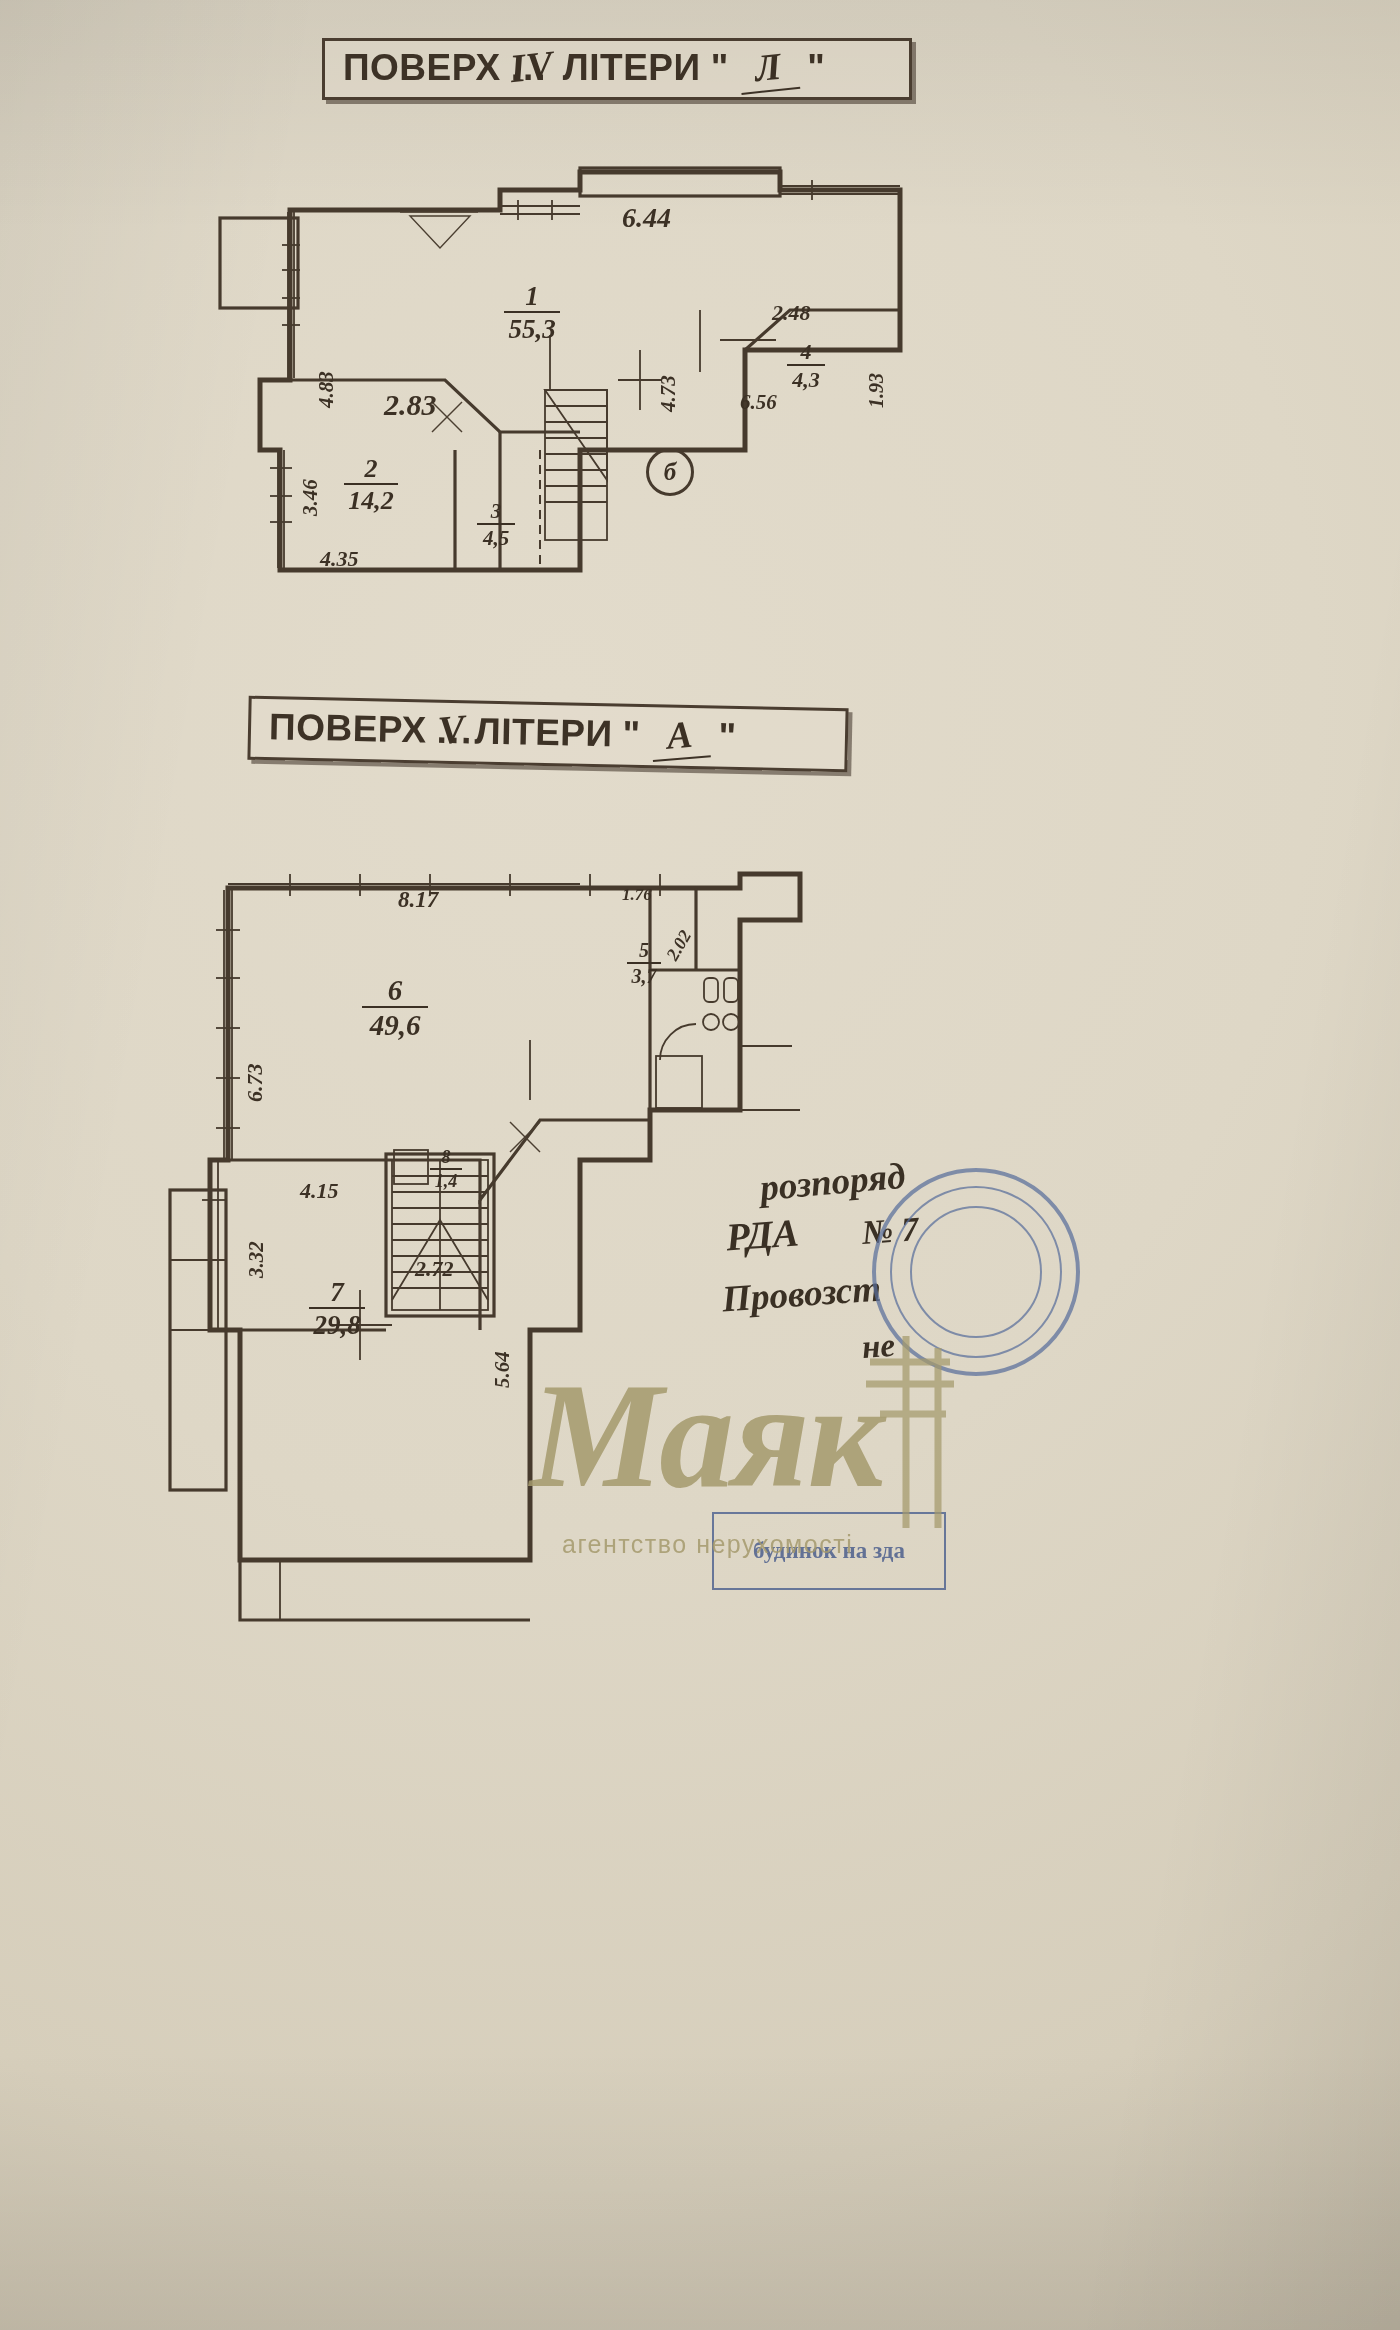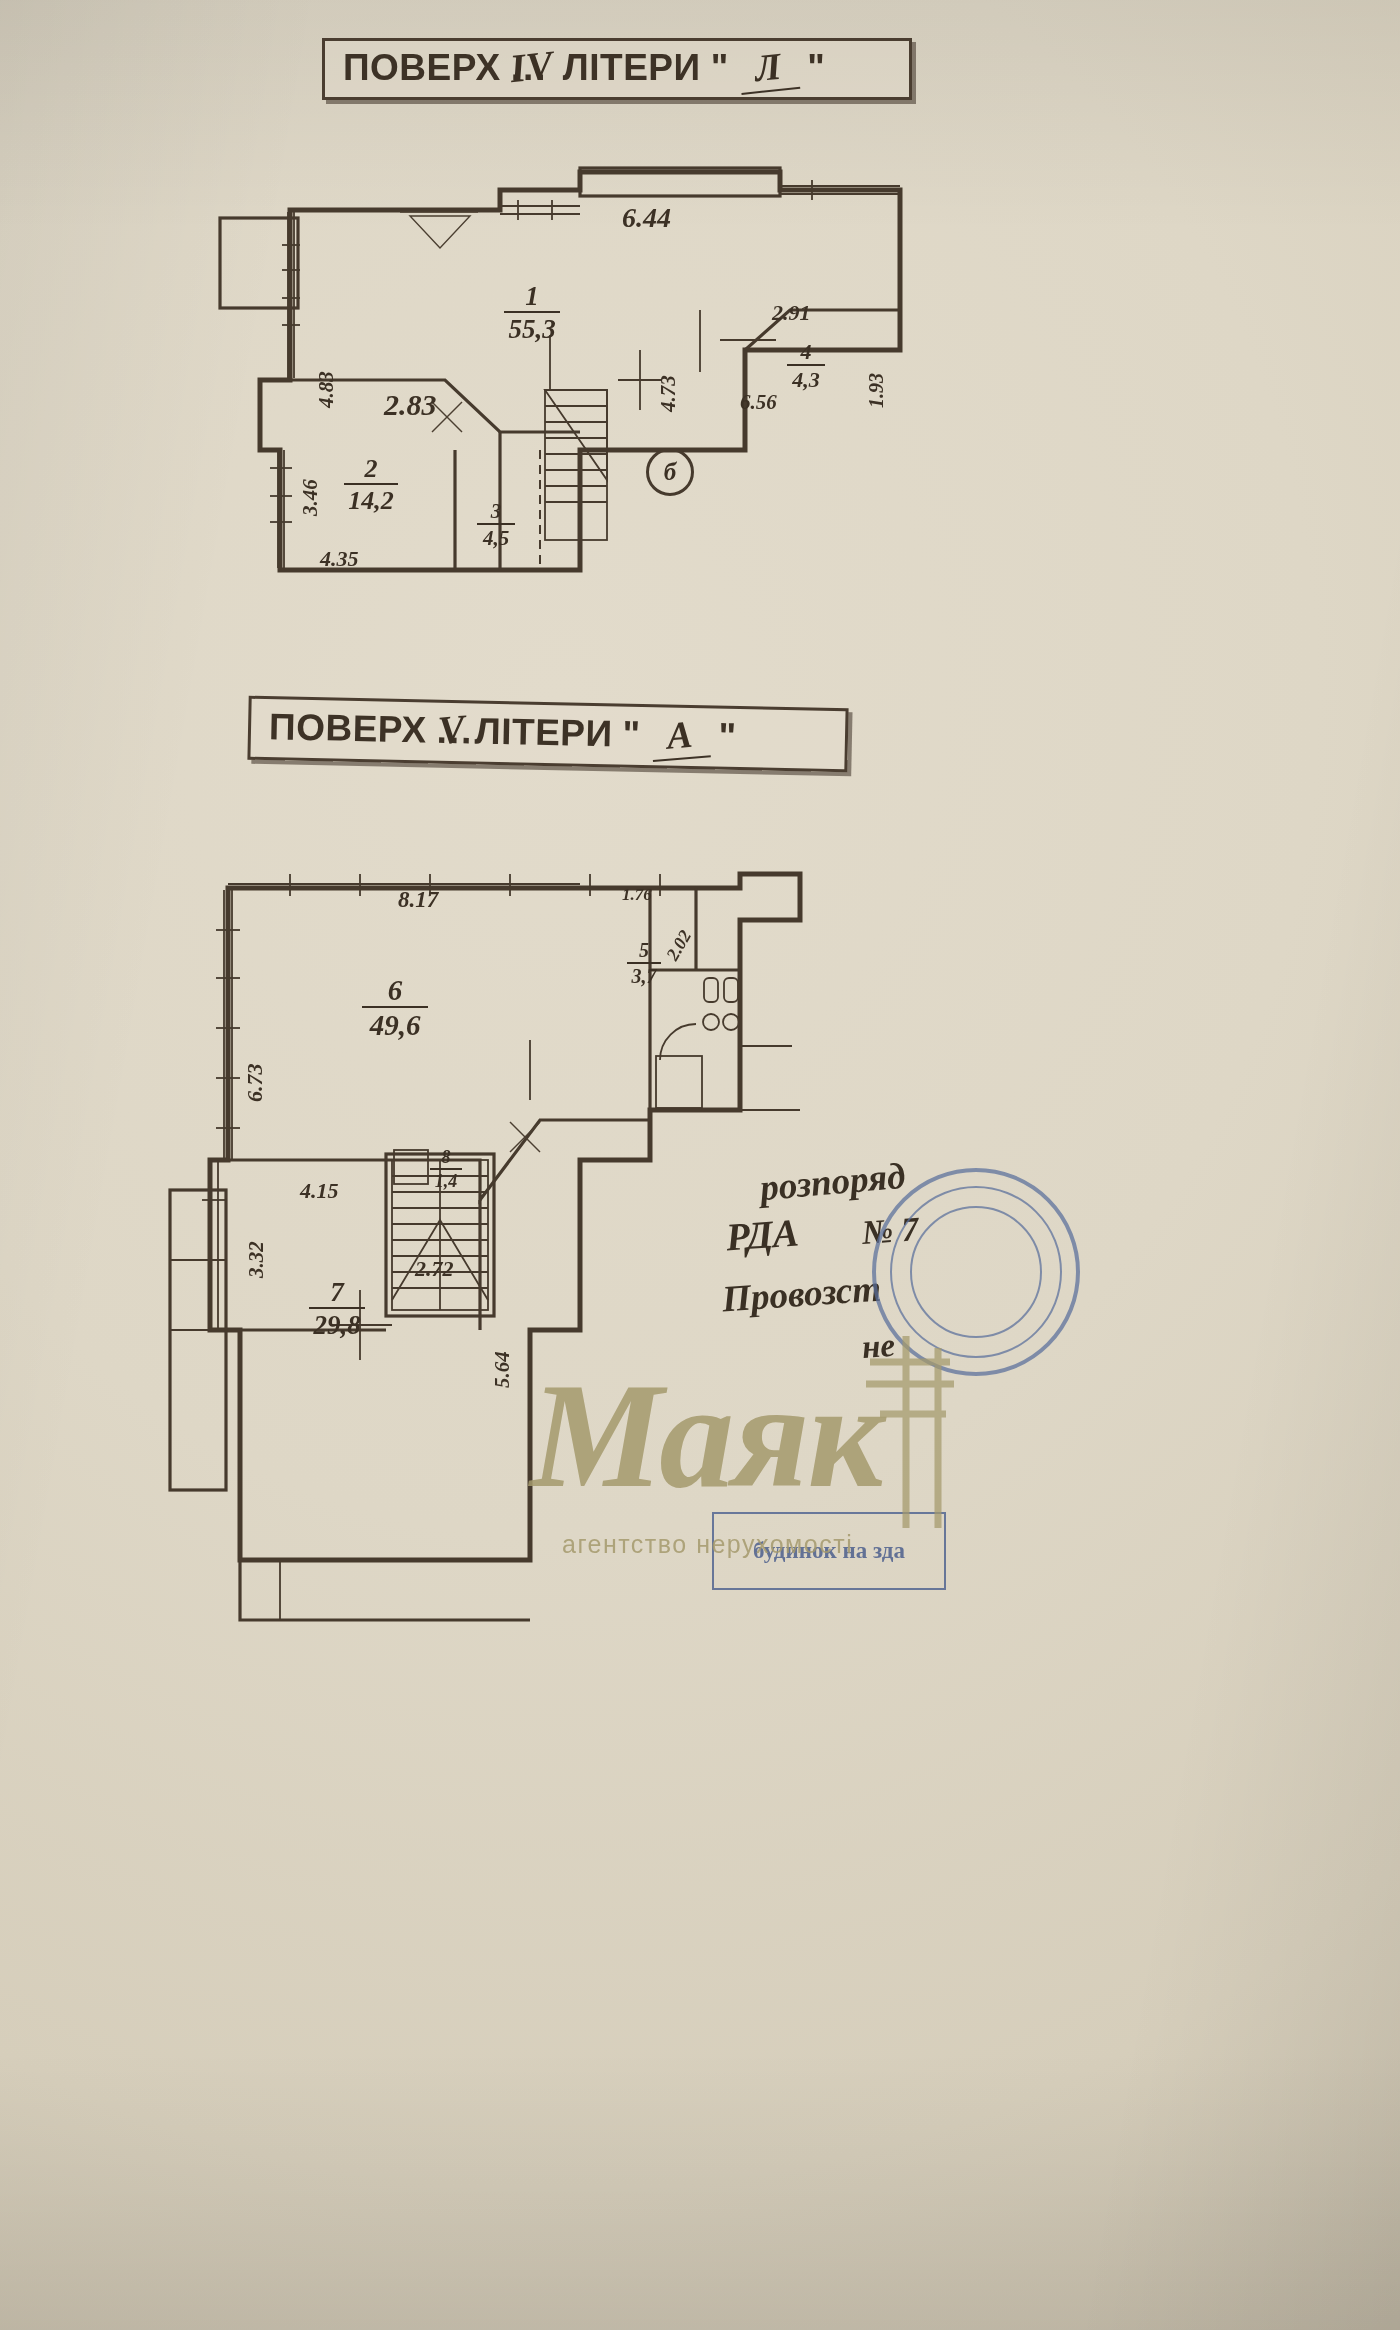--- a/index.html
+++ b/index.html
@@ -237,21 +237,21 @@
   <span class="bar" style="width:38px;"></span>
   <span class="area">4,5</span>
 </div>
 <div class="roomlbl" style="left:780px;top:340px;width:52px;font-size:22px;">
   <span class="num">4</span>
   <span class="bar" style="width:38px;"></span>
   <span class="area">4,3</span>
 </div>
 
 <div class="an" style="left:622px;top:204px;font-size:28px;">6.44</div>
-<div class="an" style="left:772px;top:302px;font-size:22px;">2.91</div>
+<div class="an" style="left:772px;top:302px;font-size:22px;">2.48</div>
 <div class="an vert" style="left:316px;top:348px;font-size:21px;transform:rotate(-90deg) translate(-60px,0);">4.83</div>
 <div class="an" style="left:348px;top:390px;font-size:30px;margin-left:36px;">2.83</div>
 <div class="an vert" style="left:658px;top:352px;font-size:21px;transform:rotate(-90deg) translate(-60px,0);">4.73</div>
 <div class="an" style="left:740px;top:392px;font-size:21px;">6.56</div>
 <div class="an vert" style="left:866px;top:358px;font-size:20px;transform:rotate(-90deg) translate(-50px,0);">1.93</div>
 <div class="an vert" style="left:300px;top:462px;font-size:21px;transform:rotate(-90deg) translate(-54px,0);">3.46</div>
 <div class="an" style="left:320px;top:548px;font-size:22px;">4.35</div>
 
 <div class="circled" style="left:646px;top:448px;width:42px;height:42px;font-size:25px;">
   <span>б</span>

